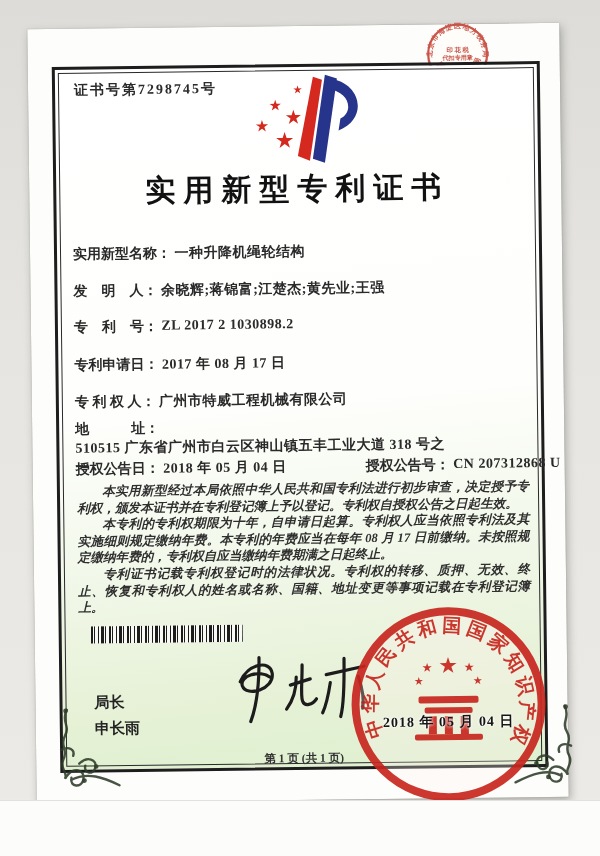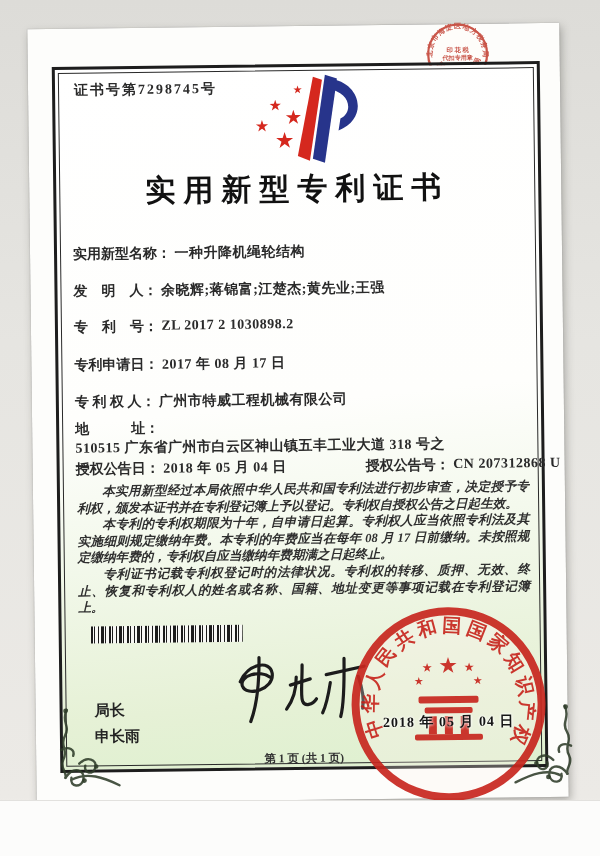--- a/index.html
+++ b/index.html
@@ -44,21 +44,21 @@
     font-style:italic;
   }
   .paragraphs p{margin:0;text-indent:2em;}
   .barcode{
     position:absolute;left:29px;top:557px;width:152px;height:17px;
     background:repeating-linear-gradient(90deg,
       #1c1c1c 0 2px,#f8f8f5 2px 3px,#1c1c1c 3px 4px,#f8f8f5 4px 7px,
       #1c1c1c 7px 8px,#f8f8f5 8px 10px,#1c1c1c 10px 13px,#f8f8f5 13px 14px,
       #1c1c1c 14px 15px,#f8f8f5 15px 18px);
   }
-  .director{position:absolute;left:32px;top:620px;font-size:15px;font-weight:700;color:#242424;line-height:26px;margin-top:8px;}
+  .director{position:absolute;left:32px;top:620px;font-size:15px;font-weight:700;color:#242424;line-height:26px;}
   .signature{position:absolute;left:164px;top:584px;width:150px;height:86px;}
   .seal{position:absolute;left:286px;top:539px;width:200px;height:200px;opacity:.92;}
   .seal-date{
     position:absolute;left:286px;top:648px;width:200px;text-align:center;
     font-size:14px;font-weight:700;color:#151515;letter-spacing:1px;
     text-shadow:0 0 3px #fff,0 0 3px #fff;
   }
   .page-footer{
     position:absolute;left:0;top:684px;width:100%;text-align:center;
     font-size:11.5px;font-weight:700;color:#333;

